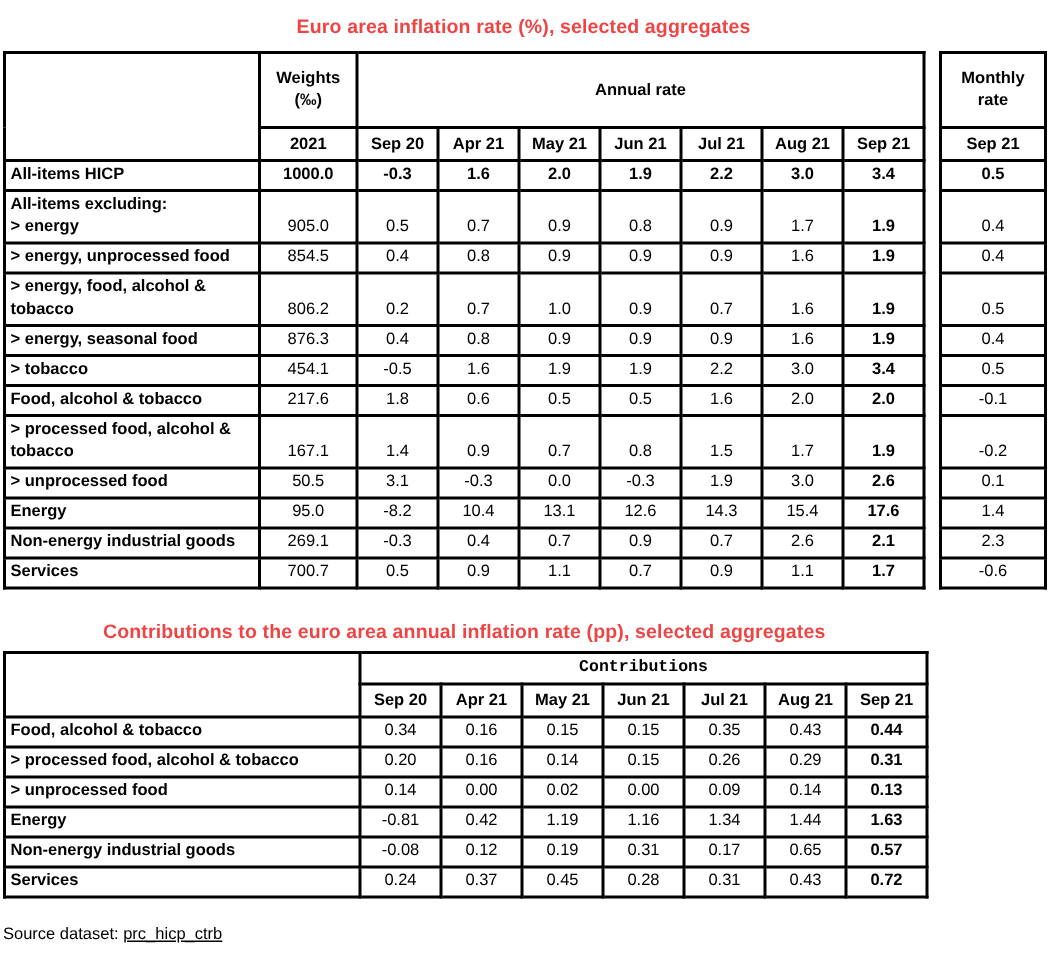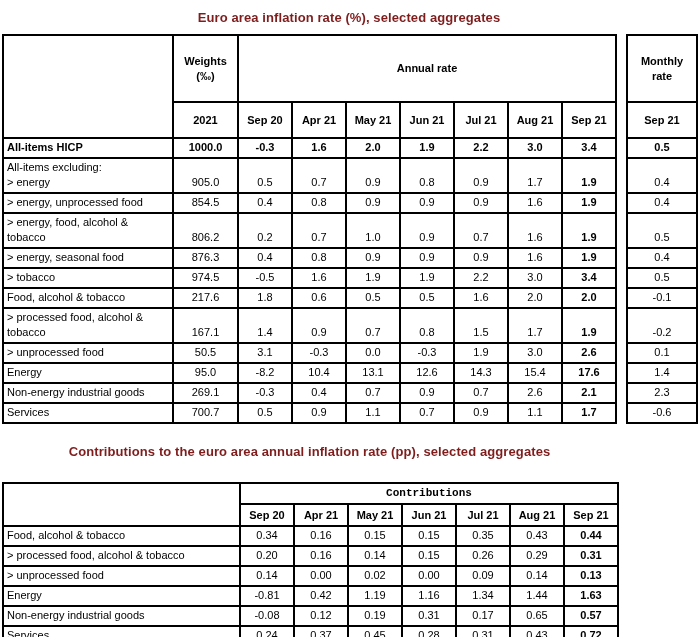--- a/index.html
+++ b/index.html
@@ -7,56 +7,56 @@
   body {
     width: 700px; height: 637px;
     font-family: "Liberation Sans", sans-serif;
     color: #000;
     overflow: hidden;
   }
   .page { width: 700px; padding: 10px 0 0 2px; }
 
   .tbl-title {
     font-size: 13px; font-weight: bold; text-align: center;
-    color: #7f1d1d; letter-spacing: 0.1px;
+    color: #ef4444; letter-spacing: 0.1px;
   }
   .title1 { width: 694px; margin-bottom: 9px; }
-  .title2-wrap { width: 615px; margin-top: 20px; margin-bottom: 23px; }
+  .title2-wrap { width: 615px; margin-top: 20px; margin-bottom: 6px; }
 
   table {
     border-collapse: collapse;
     table-layout: fixed;
     font-size: 11px;
   }
   th, td {
     border: 2px solid #000;
     padding: 1px 2px 2px 2px;
     text-align: center;
     vertical-align: bottom;
     line-height: 15px;
     overflow: hidden;
   }
   thead th { vertical-align: middle; font-weight: bold; padding: 1px 2px; }
   td.lbl {
     text-align: left;
     padding-left: 3px;
     white-space: pre-line;
-    font-weight: normal;
+    font-weight: bold;
   }
   .pre { white-space: pre-line; }
   td.spacer, th.spacer {
     border: none !important;
     background: #fff;
     padding: 0;
   }
   tr.bold-row td { font-weight: bold; }
   td.bold { font-weight: bold; }
   
-  #table1 thead tr.hrow1 { height: 67px; margin-left: 24px; }
-  #table1 thead tr.hrow2 { height: 36px; }
+  #table1 thead tr.hrow1 { height: 50px; margin-left: 24px; }
+  #table1 thead tr.hrow2 { height: 22px; }
   #table1 tbody tr { height: 16px; }
   #table1 tbody tr.tall { height: 34px; }
   
   #table2 thead tr.hrow1 { height: 21px; font-family: Liberation Mono, monospace; }
   #table2 thead tr.hrow2 { height: 22px; }
   #table2 tbody tr { height: 20px; }
 
   .source {
     margin-top: 18px;
     font-size: 11px;
@@ -170,21 +170,21 @@
           <td>0.9</td>
           <td>0.9</td>
           <td>0.9</td>
           <td>1.6</td>
           <td class="bold">1.9</td>
           <td class="spacer"></td>
           <td>0.4</td>
         </tr>
         <tr>
           <td class="lbl">&gt; tobacco</td>
-          <td>974.5</td>
+          <td>454.1</td>
           <td>-0.5</td>
           <td>1.6</td>
           <td>1.9</td>
           <td>1.9</td>
           <td>2.2</td>
           <td>3.0</td>
           <td class="bold">3.4</td>
           <td class="spacer"></td>
           <td>0.5</td>
         </tr>

